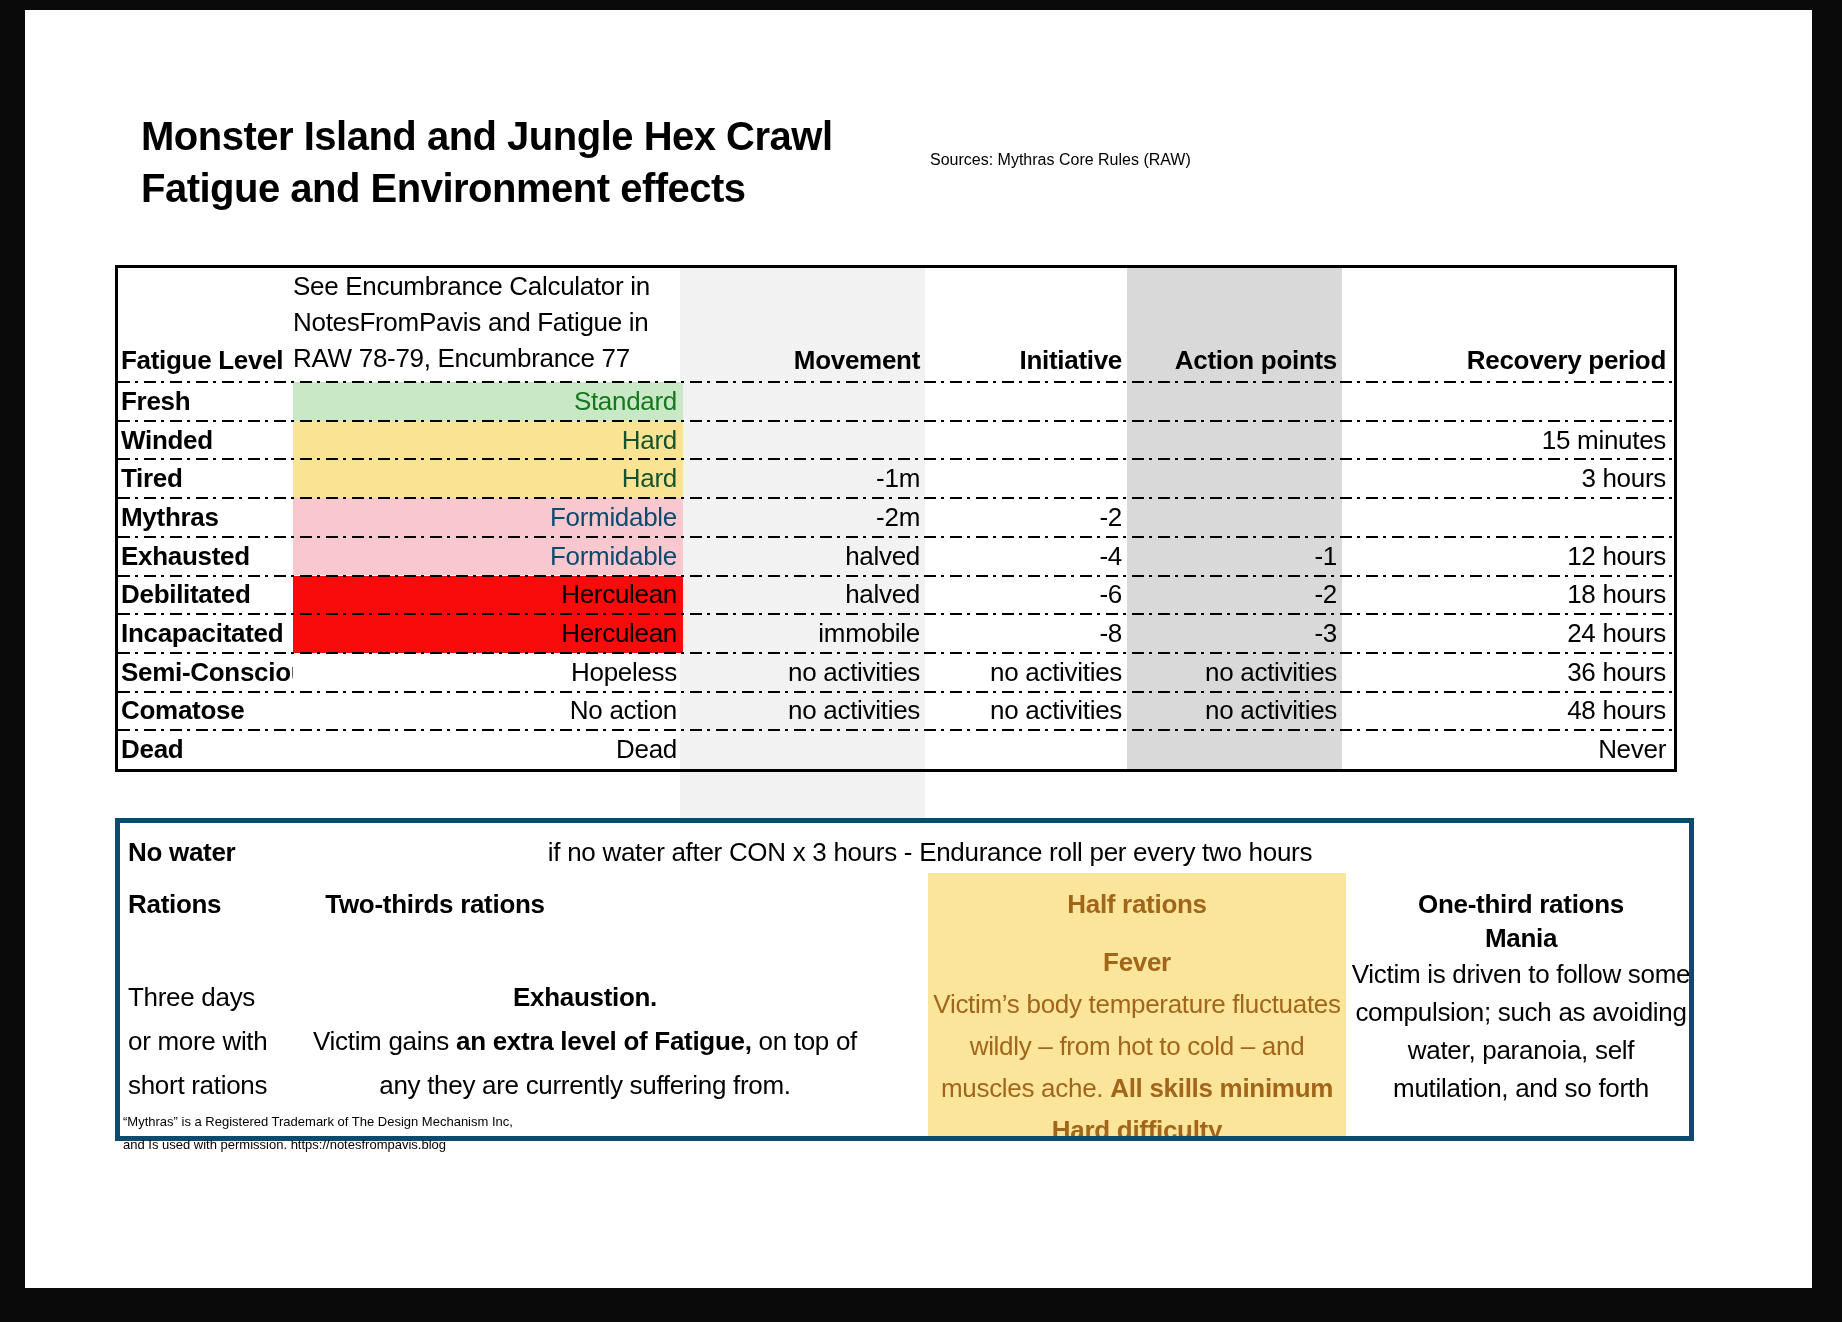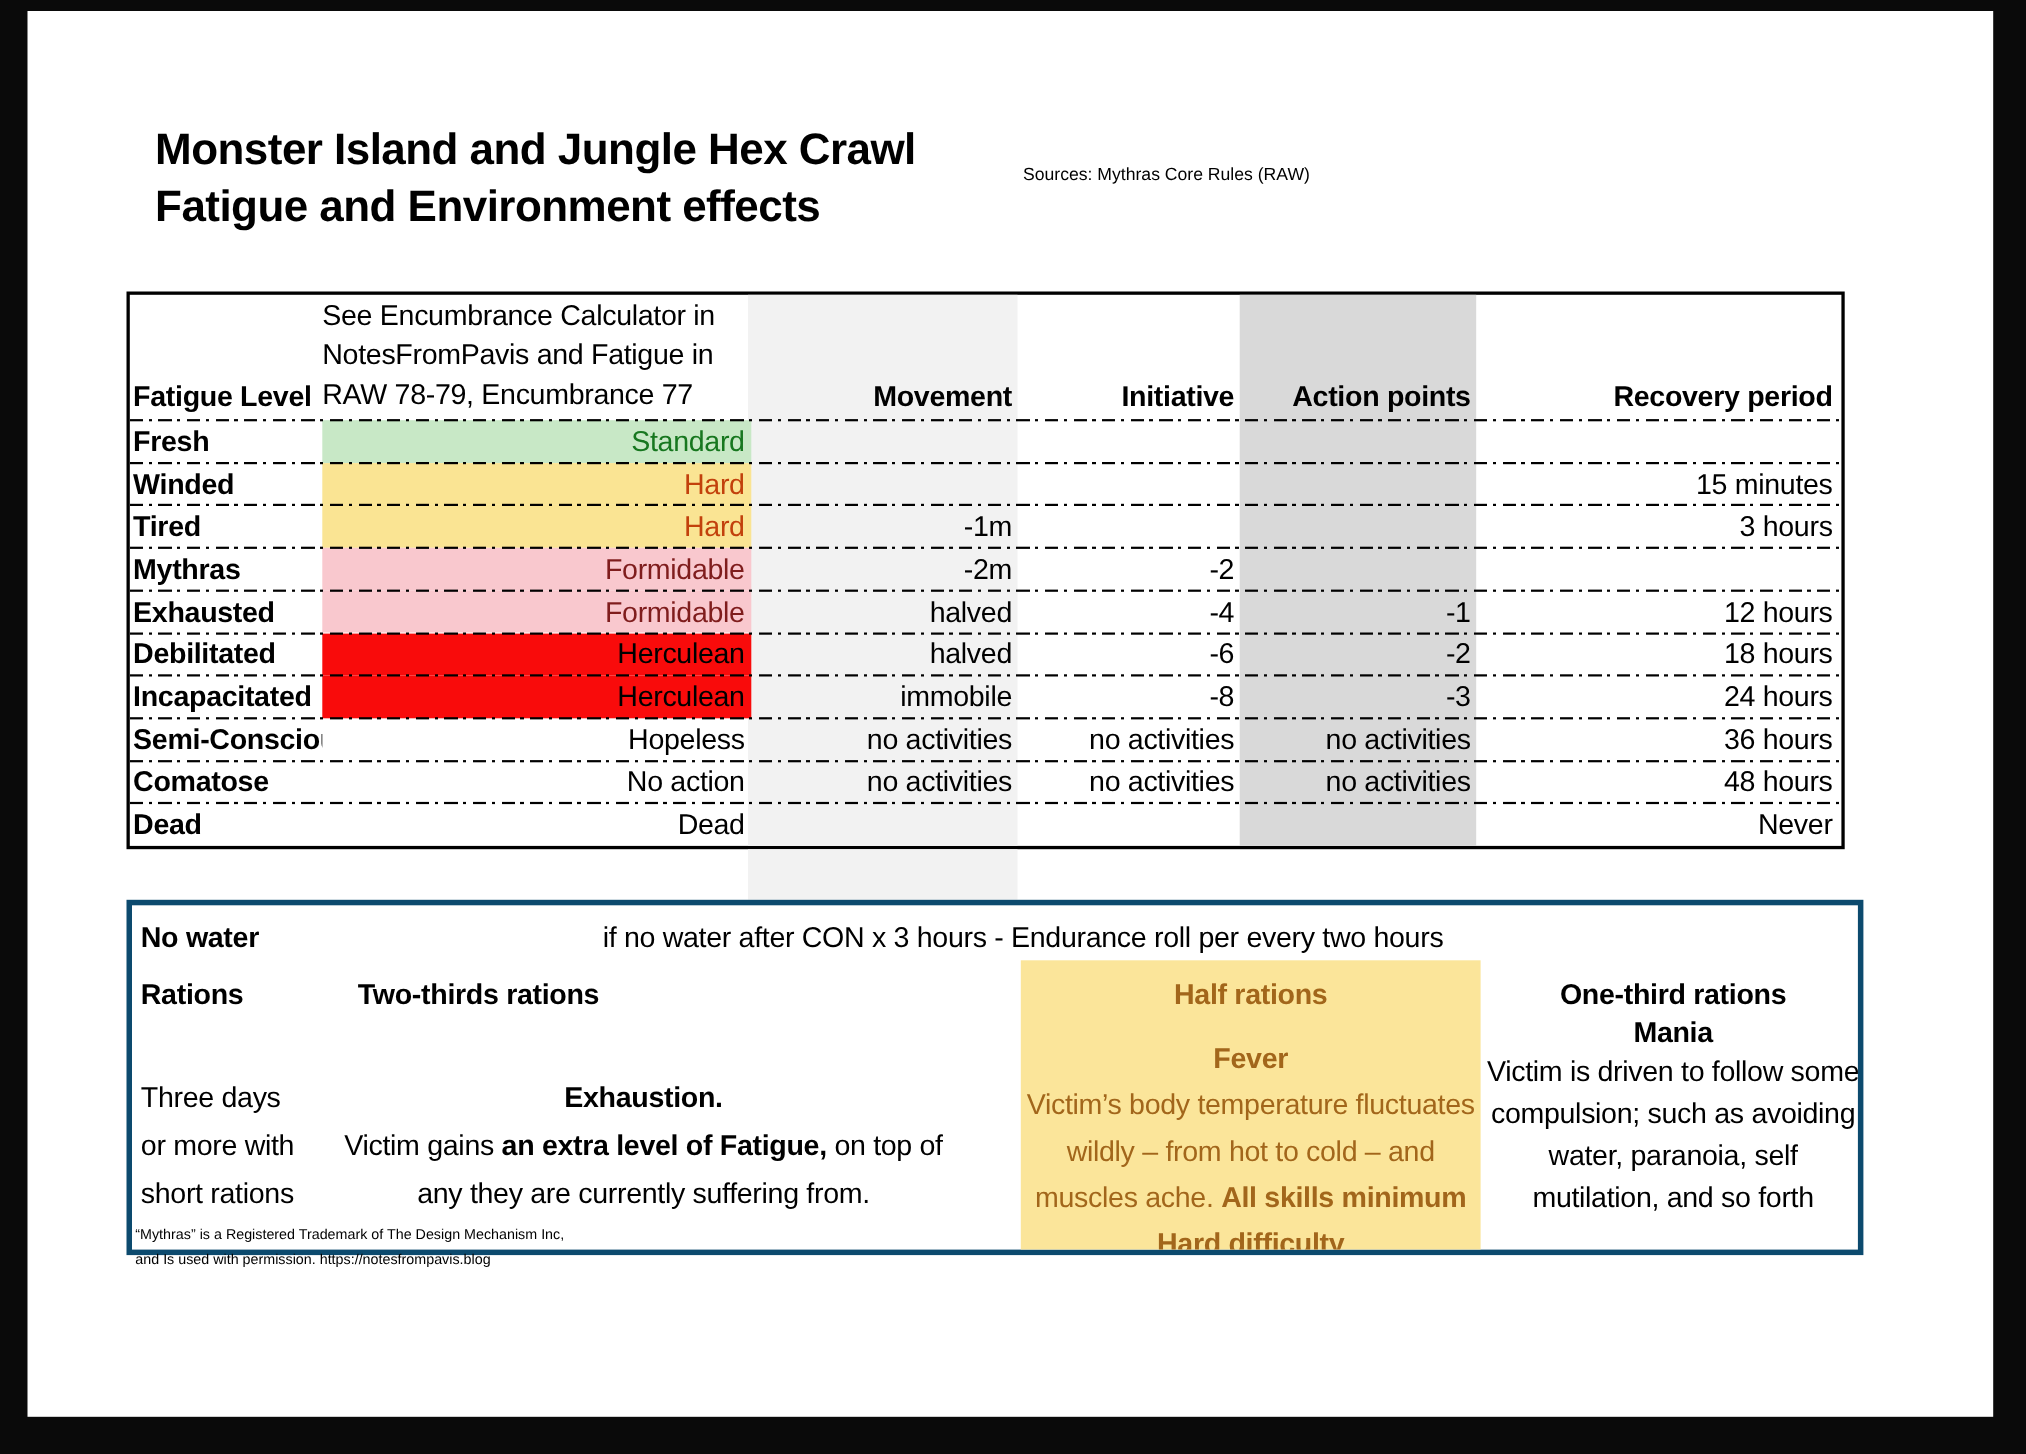--- a/index.html
+++ b/index.html
@@ -26,22 +26,22 @@
   .c2{width:390px;flex:0 0 390px;text-align:right;padding-right:6px;box-sizing:border-box;white-space:nowrap;height:100%;display:flex;align-items:center;justify-content:flex-end;}
   .c3{width:245px;flex:0 0 245px;text-align:right;padding-right:8px;box-sizing:border-box;white-space:nowrap;}
   .c4{width:202px;flex:0 0 202px;text-align:right;padding-right:8px;box-sizing:border-box;white-space:nowrap;}
   .c5{width:215px;flex:0 0 215px;text-align:right;padding-right:8px;box-sizing:border-box;white-space:nowrap;}
   .c6{flex:1;text-align:right;padding-right:8px;box-sizing:border-box;white-space:nowrap;}
   .ftable, .box2{font-size:26px;}
   .fhead .c1{align-self:flex-end;padding-bottom:6px;font-size:26px;}
   .hnote{width:390px;flex:0 0 390px;padding-bottom:6px;line-height:36px;white-space:nowrap;}
   .hcell{font-weight:bold;align-self:flex-end;padding-bottom:6px;}
   .band-green{background:#C8E8C6;}   .t-green{color:#17771F;}
-  .band-yellow{background:#FAE493;}  .t-brown{color:#c2410c;}
-  .band-pink{background:#F9C8CE;}    .t-red{color:#7f1d1d;}
+  .band-yellow{background:#FAE493;}  .t-brown{color:#14532d;}
+  .band-pink{background:#F9C8CE;}    .t-red{color:#0c4a6e;}
   .band-red{background:#F90B0B;}     .t-black{color:#000;}
 
   
   .box2{position:absolute;left:90px;top:808px;width:1569px;height:313px;border:5px solid #0c4a6e;background:#fff;overflow:hidden;}
   .b-abs{position:absolute;}
   .bold{font-weight:bold;}
   .yellowpanel{position:absolute;left:808px;top:50px;width:418px;height:300px;background:#FBE59A;}
   .brown{color:#A2661B;}
   .center{text-align:center;}
 

